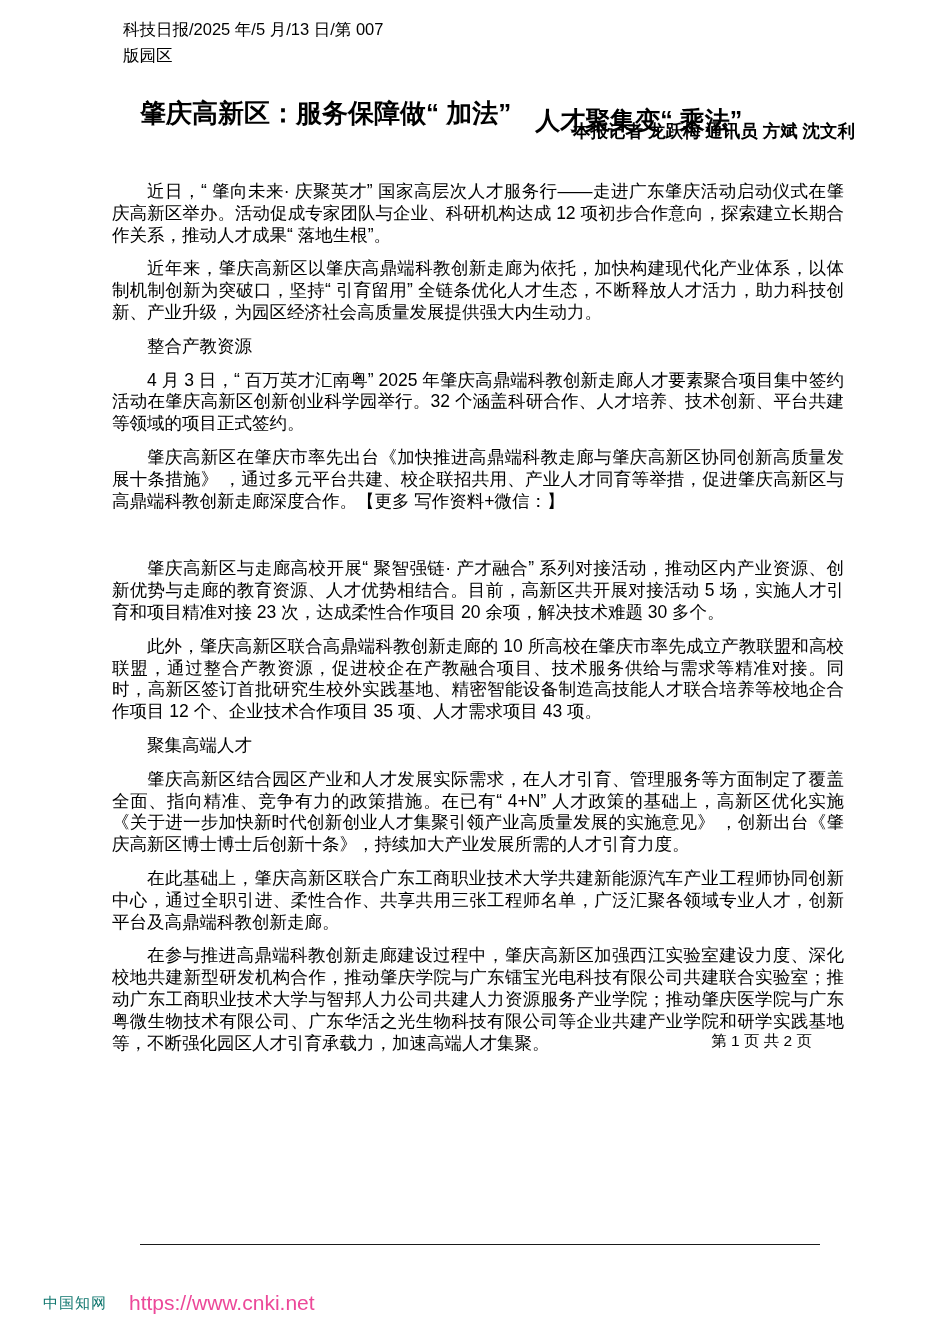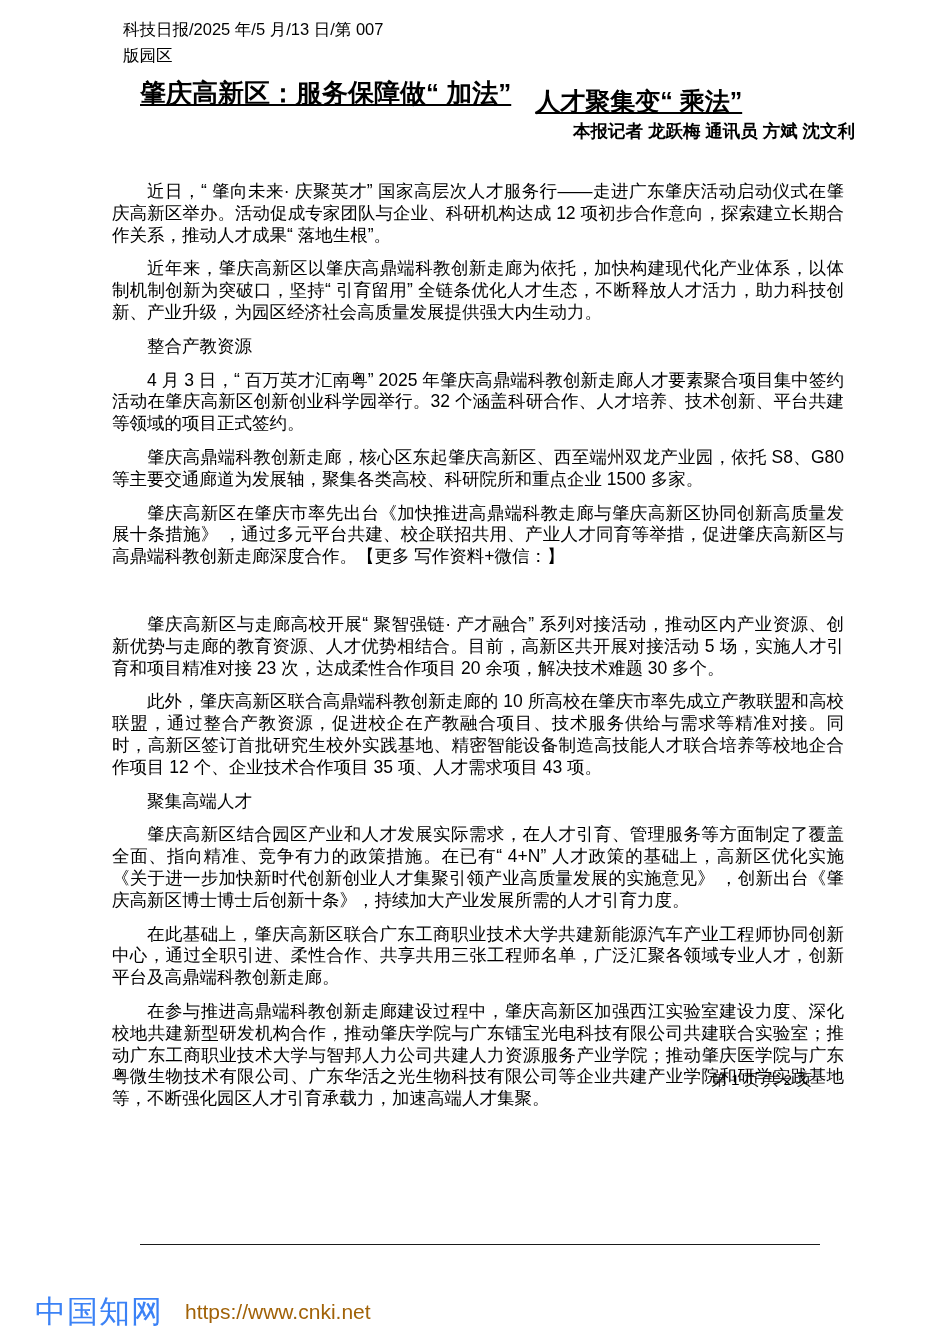--- a/index.html
+++ b/index.html
@@ -20,26 +20,25 @@
     position: absolute;
     left: 123px;
     top: 16px;
     font-size: 16.5px;
     line-height: 26px;
     color: #000000;
   }
   .title-row {
     position: absolute;
     left: 140px;
-    top: 76px;
+    top: 96px;
     width: 720px;
     display: flex;
-    align-items: flex-end;
+    align-items: center;
     white-space: nowrap;
-    text-decoration: underline;
   }
   .title-main {
     font-size: 26px;
     font-weight: bold;
     letter-spacing: 0px;
   }
   .title-sub {
     font-size: 25px;
     font-weight: bold;
     margin-left: 24px;
@@ -67,21 +66,21 @@
   .article-body p {
     margin: 12px;
     padding: 0;
     text-indent: 2em;
   }
   .article-body .spacer {
     height: 22px;
   }
   .page-number {
     position: absolute;
-    top: 1070px;
+    top: 1031px;
     left: 100px;
     width: 712px;
     text-align: right;
     font-size: 15.5px;
   }
   .divider {
     position: absolute;
     top: 1244px;
     left: 140px;
     width: 680px;
@@ -90,27 +89,28 @@
   }
   .watermark {
     position: absolute;
     left: 35px;
     top: 1291px;
     display: flex;
     align-items: center;
     white-space: nowrap;
   }
   .watermark-brand {
-    font-size: 31px;
-    color: #3b82f6;
+    font-size: 15px;
+    color: #0f766e;
     letter-spacing: 1px;
+    margin-left: 8px;
   }
   .watermark-url {
     font-size: 21px;
-    color: #a16207;
+    color: #ec4899;
     margin-left: 22px;
   }
 </style>
 </head>
 <body>
 
 <div class="page">
 
   <div class="doc-header">
     <div>科技日报/2025 年/5 月/13 日/第 007</div>
@@ -122,21 +122,20 @@
     <span class="title-sub">人才聚集变“ 乘法”</span>
   </div>
 
   <div class="byline">本报记者  龙跃梅  通讯员  方斌  沈文利</div>
 
   <div class="article-body" id="article-body">
       <p>近日，“ 肇向未来· 庆聚英才” 国家高层次人才服务行——走进广东肇庆活动启动仪式在肇庆高新区举办。活动促成专家团队与企业、科研机构达成 12 项初步合作意向，探索建立长期合作关系，推动人才成果“ 落地生根”。</p>
       <p>近年来，肇庆高新区以肇庆高鼎端科教创新走廊为依托，加快构建现代化产业体系，以体制机制创新为突破口，坚持“ 引育留用” 全链条优化人才生态，不断释放人才活力，助力科技创新、产业升级，为园区经济社会高质量发展提供强大内生动力。</p>
       <p>整合产教资源</p>
       <p>4 月 3 日，“ 百万英才汇南粤” 2025 年肇庆高鼎端科教创新走廊人才要素聚合项目集中签约活动在肇庆高新区创新创业科学园举行。32 个涵盖科研合作、人才培养、技术创新、平台共建等领域的项目正式签约。</p>
-      <p>肇庆高鼎端科教创新走廊，核心区东起肇庆高新区、西至端州双龙产业园，依托 S8、G80 等主要交通廊道为发展轴，聚集各类高校、科研院所和重点企业 1500 多家。</p>
       <p>肇庆高新区在肇庆市率先出台《加快推进高鼎端科教走廊与肇庆高新区协同创新高质量发展十条措施》 ，通过多元平台共建、校企联招共用、产业人才同育等举措，促进肇庆高新区与高鼎端科教创新走廊深度合作。【更多 写作资料+微信：】</p>
       <div class="spacer"></div>
       <p>肇庆高新区与走廊高校开展“ 聚智强链· 产才融合” 系列对接活动，推动区内产业资源、创新优势与走廊的教育资源、人才优势相结合。目前，高新区共开展对接活动 5 场，实施人才引育和项目精准对接 23 次，达成柔性合作项目 20 余项，解决技术难题 30 多个。</p>
       <p>此外，肇庆高新区联合高鼎端科教创新走廊的 10 所高校在肇庆市率先成立产教联盟和高校联盟，通过整合产教资源，促进校企在产教融合项目、技术服务供给与需求等精准对接。同时，高新区签订首批研究生校外实践基地、精密智能设备制造高技能人才联合培养等校地企合作项目 12 个、企业技术合作项目 35 项、人才需求项目 43 项。</p>
       <p>聚集高端人才</p>
       <p>肇庆高新区结合园区产业和人才发展实际需求，在人才引育、管理服务等方面制定了覆盖全面、指向精准、竞争有力的政策措施。在已有“ 4+N” 人才政策的基础上，高新区优化实施《关于进一步加快新时代创新创业人才集聚引领产业高质量发展的实施意见》 ，创新出台《肇庆高新区博士博士后创新十条》，持续加大产业发展所需的人才引育力度。</p>
       <p>在此基础上，肇庆高新区联合广东工商职业技术大学共建新能源汽车产业工程师协同创新中心，通过全职引进、柔性合作、共享共用三张工程师名单，广泛汇聚各领域专业人才，创新平台及高鼎端科教创新走廊。</p>
       <p>在参与推进高鼎端科教创新走廊建设过程中，肇庆高新区加强西江实验室建设力度、深化校地共建新型研发机构合作，推动肇庆学院与广东镭宝光电科技有限公司共建联合实验室；推动广东工商职业技术大学与智邦人力公司共建人力资源服务产业学院；推动肇庆医学院与广东粤微生物技术有限公司、广东华活之光生物科技有限公司等企业共建产业学院和研学实践基地等，不断强化园区人才引育承载力，加速高端人才集聚。</p>
     </div>
 

